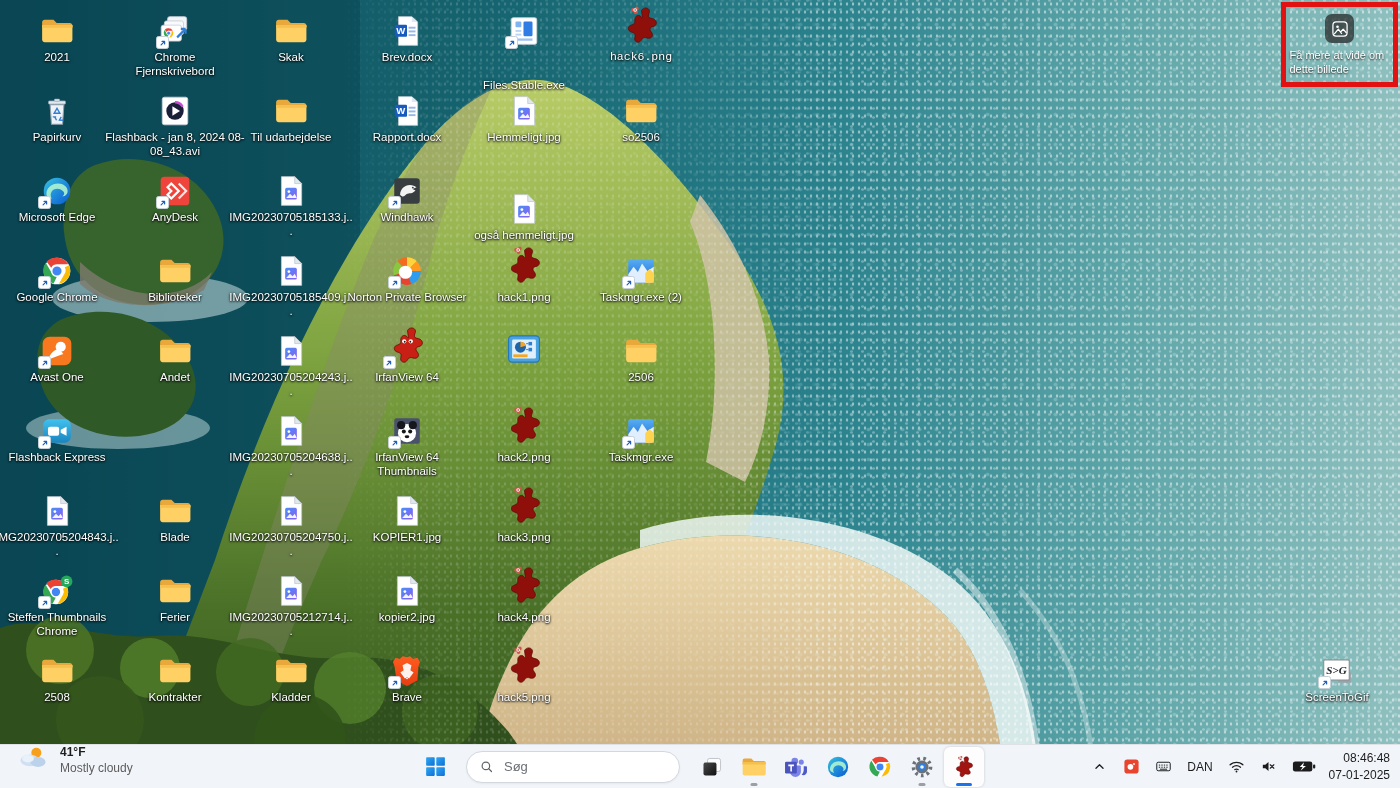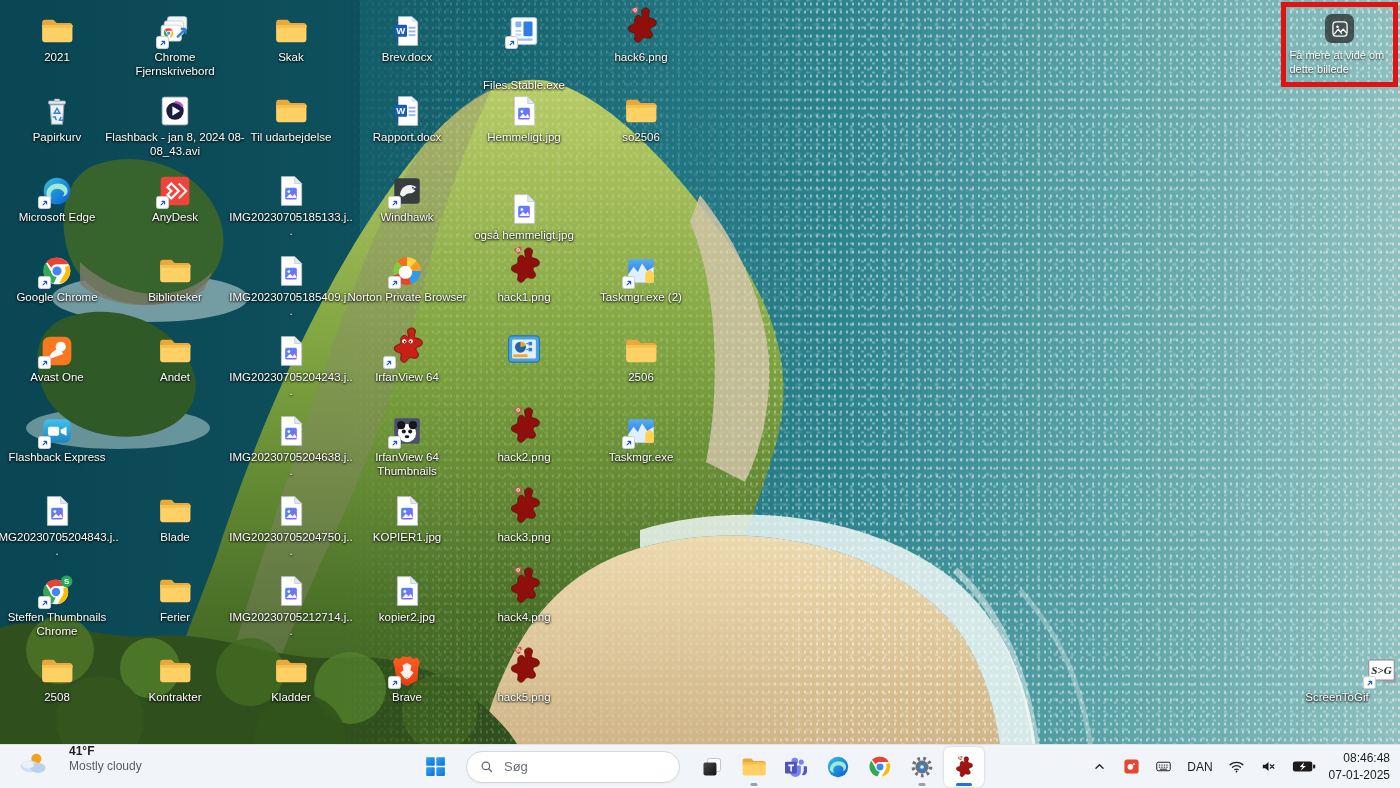--- a/index.html
+++ b/index.html
@@ -35,22 +35,22 @@
       border:5px solid #e31212;box-sizing:border-box;display:flex;flex-direction:column;
       align-items:center;padding-top:7px;cursor:pointer}
   .sp-ic{width:29px;height:29px;background:rgba(38,38,38,.72);border-radius:7px;
       display:flex;align-items:center;justify-content:center}
   .sp-ic svg{width:20px;height:20px}
   .sp-lbl{margin-top:5px;font-size:11px;color:#fff;text-align:left;line-height:1.3;width:100px;
       text-shadow:0 1px 2px rgba(0,0,0,.9)}
   
   #taskbar{position:absolute;left:0;right:0;bottom:0;height:43px;z-index:5;
       background:#f1f5fa;border-top:1px solid rgba(0,0,0,.08);display:flex;align-items:center}
-  .weather{position:absolute;left:10px;top:0;bottom:0;display:flex;align-items:flex-end;gap:21px;
-      padding:13px 8px;border-radius:6px;cursor:pointer}
+  .weather{position:absolute;left:10px;top:0;bottom:0;display:flex;align-items:flex-start;gap:12px;
+      padding:0 8px;border-radius:6px;cursor:pointer}
   .weather svg{width:30px;height:24px}
   .w-temp{font-size:12px;font-weight:bold;color:#1e1e1e;line-height:1.3}
   .w-cond{font-size:12px;color:#5c5c5c;line-height:1.3}
   .center{position:absolute;left:50%;top:0;bottom:0;transform:translateX(-50%);
       display:flex;align-items:center;gap:12px}
   .startbtn{width:38px;height:38px;display:flex;align-items:center;justify-content:center;border-radius:6px;cursor:pointer}
   .startbtn svg{width:25px;height:25px}
   .search{width:188px;height:30px;background:#fff;border:1px solid #d3d8df;border-radius:16px;
       display:flex;align-items:center;padding:0 12px;gap:8px;box-shadow:0 1px 2px rgba(0,0,0,.05)}
   .search svg{width:15px;height:15px;flex:none}
@@ -722,21 +722,21 @@
             <path d="M24 8c2-4 8-3.5 8.5.5.3 2.4-1.6 3.8-1 6 .5 2 3.4 1.6 5.8 2.8 2.8 1.4 3.4 4.8 1.4 6.6-1.7 1.5-4.2 1-5.4 2.8-1 1.6.6 3.4 1.8 5.2 1.4 2.2.4 5-2.2 5.6-2.4.6-4.2-1-6.2-.6-1.9.4-2.4 2.6-4 4-1.9 1.7-5 1-5.8-1.4-.7-2 .6-3.8.2-5.8-.4-1.9-2.6-2.2-4.6-3-2.6-1-3.4-4.2-1.6-6 1.4-1.4 3.8-1.2 5.2-2.6 1.3-1.3.5-3.4.8-5.4.4-2.7 3.2-4.3 5.4-3 1.5.9 1.6 2.3 2.7 1.8z" fill="#8f100b" stroke="#5e0a06" stroke-width=".8"></path>
             <circle cx="15" cy="7.2" r="2" fill="#d4544a"></circle>
             <circle cx="19" cy="5.8" r="2" fill="#d4544a"></circle>
             <circle cx="17.6" cy="9.6" r="2" fill="#d4544a"></circle>
             <circle cx="17.2" cy="7.4" r="1.9" fill="#fff"></circle>
             <circle cx="17.2" cy="7.4" r=".8" fill="#7a0d08"></circle>
           </svg></span>
       </div>
       <div class="lbl">hack5.png</div>
     </div>
-    <div class="dicon big" style="left: 579px; top: 6px; width: 124px;">
+    <div class="dicon big" style="left: 579px; top: 6px; width: 124px; font-family: Liberation Mono, monospace;">
       <div class="icwrap">
         <span class="ic"><svg class="main" viewBox="0 0 48 48">
             <path d="M24 8c2-4 8-3.5 8.5.5.3 2.4-1.6 3.8-1 6 .5 2 3.4 1.6 5.8 2.8 2.8 1.4 3.4 4.8 1.4 6.6-1.7 1.5-4.2 1-5.4 2.8-1 1.6.6 3.4 1.8 5.2 1.4 2.2.4 5-2.2 5.6-2.4.6-4.2-1-6.2-.6-1.9.4-2.4 2.6-4 4-1.9 1.7-5 1-5.8-1.4-.7-2 .6-3.8.2-5.8-.4-1.9-2.6-2.2-4.6-3-2.6-1-3.4-4.2-1.6-6 1.4-1.4 3.8-1.2 5.2-2.6 1.3-1.3.5-3.4.8-5.4.4-2.7 3.2-4.3 5.4-3 1.5.9 1.6 2.3 2.7 1.8z" fill="#8f100b" stroke="#5e0a06" stroke-width=".8"></path>
             <circle cx="15" cy="7.2" r="2" fill="#d4544a"></circle>
             <circle cx="19" cy="5.8" r="2" fill="#d4544a"></circle>
             <circle cx="17.6" cy="9.6" r="2" fill="#d4544a"></circle>
             <circle cx="17.2" cy="7.4" r="1.9" fill="#fff"></circle>
             <circle cx="17.2" cy="7.4" r=".8" fill="#7a0d08"></circle>
           </svg></span>
       </div>
@@ -783,21 +783,21 @@
             <path d="M4 19l5-7 4 5 4-8 5 7 6-4v13a2 2 0 0 1-2 2H6a2 2 0 0 1-2-2z" fill="#eaf4ff" opacity=".95"></path>
             <path d="M20 27v-9l4-4 4 4v9z" fill="#ffd34d"></path>
           </svg><span class="sc">
             <svg viewBox="0 0 10 10" fill="none" stroke="#1d5fc4" stroke-width="1.5" stroke-linecap="round" stroke-linejoin="round">
               <path d="M2.6 7.4L7 3M7 3H3.8M7 3v3.2"></path>
             </svg>
           </span></span>
       </div>
       <div class="lbl">Taskmgr.exe</div>
     </div>
-    <div class="dicon" style="left: 1275px; top: 646px; width: 124px; align-items: flex-end;">
+    <div class="dicon" style="left: 1275px; top: 646px; width: 124px;">
       <div class="icwrap">
         <span class="ic"><svg class="main" viewBox="0 0 32 32">
             <path d="M17 17h12v10H17z" fill="#9aa2a9"></path>
             <rect x="3.5" y="5.5" width="24" height="19" rx="1" fill="#fff" stroke="#878d94"></rect>
             <text x="15.5" y="18.5" font-size="10.5" font-style="italic" font-weight="bold" text-anchor="middle" fill="#1f242a" font-family="Liberation Serif">S&gt;G</text>
           </svg><span class="sc">
             <svg viewBox="0 0 10 10" fill="none" stroke="#1d5fc4" stroke-width="1.5" stroke-linecap="round" stroke-linejoin="round">
               <path d="M2.6 7.4L7 3M7 3H3.8M7 3v3.2"></path>
             </svg>
           </span></span>

